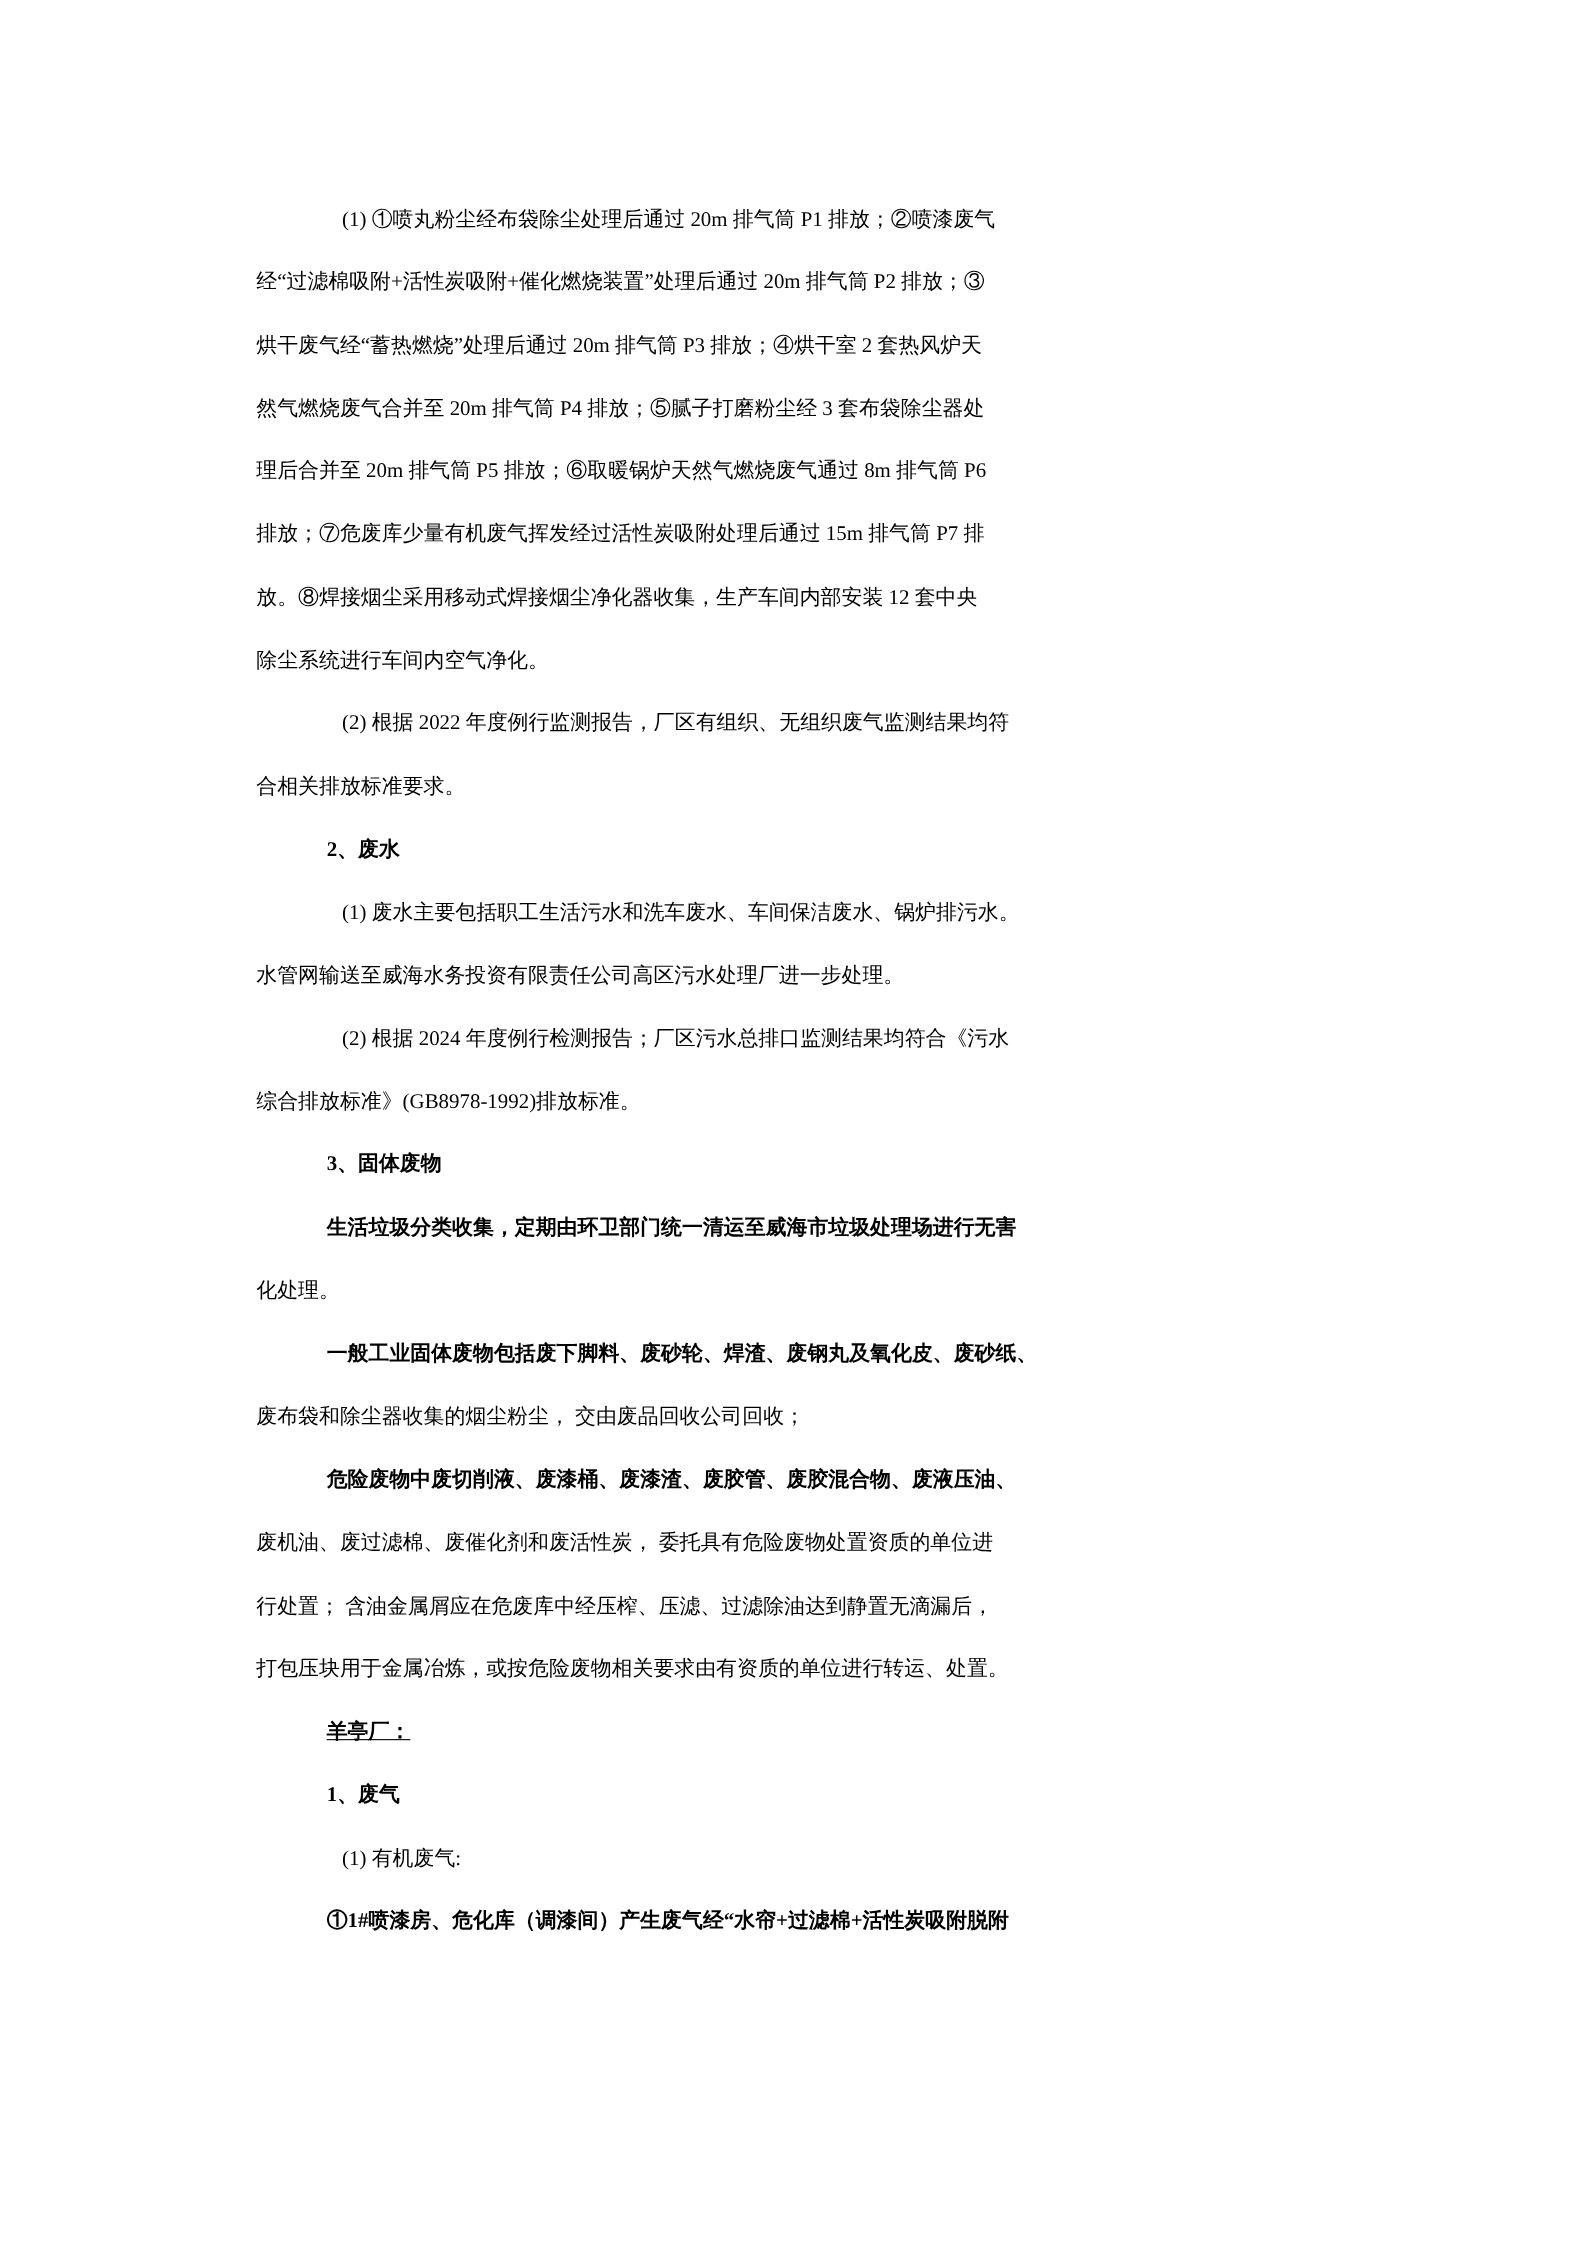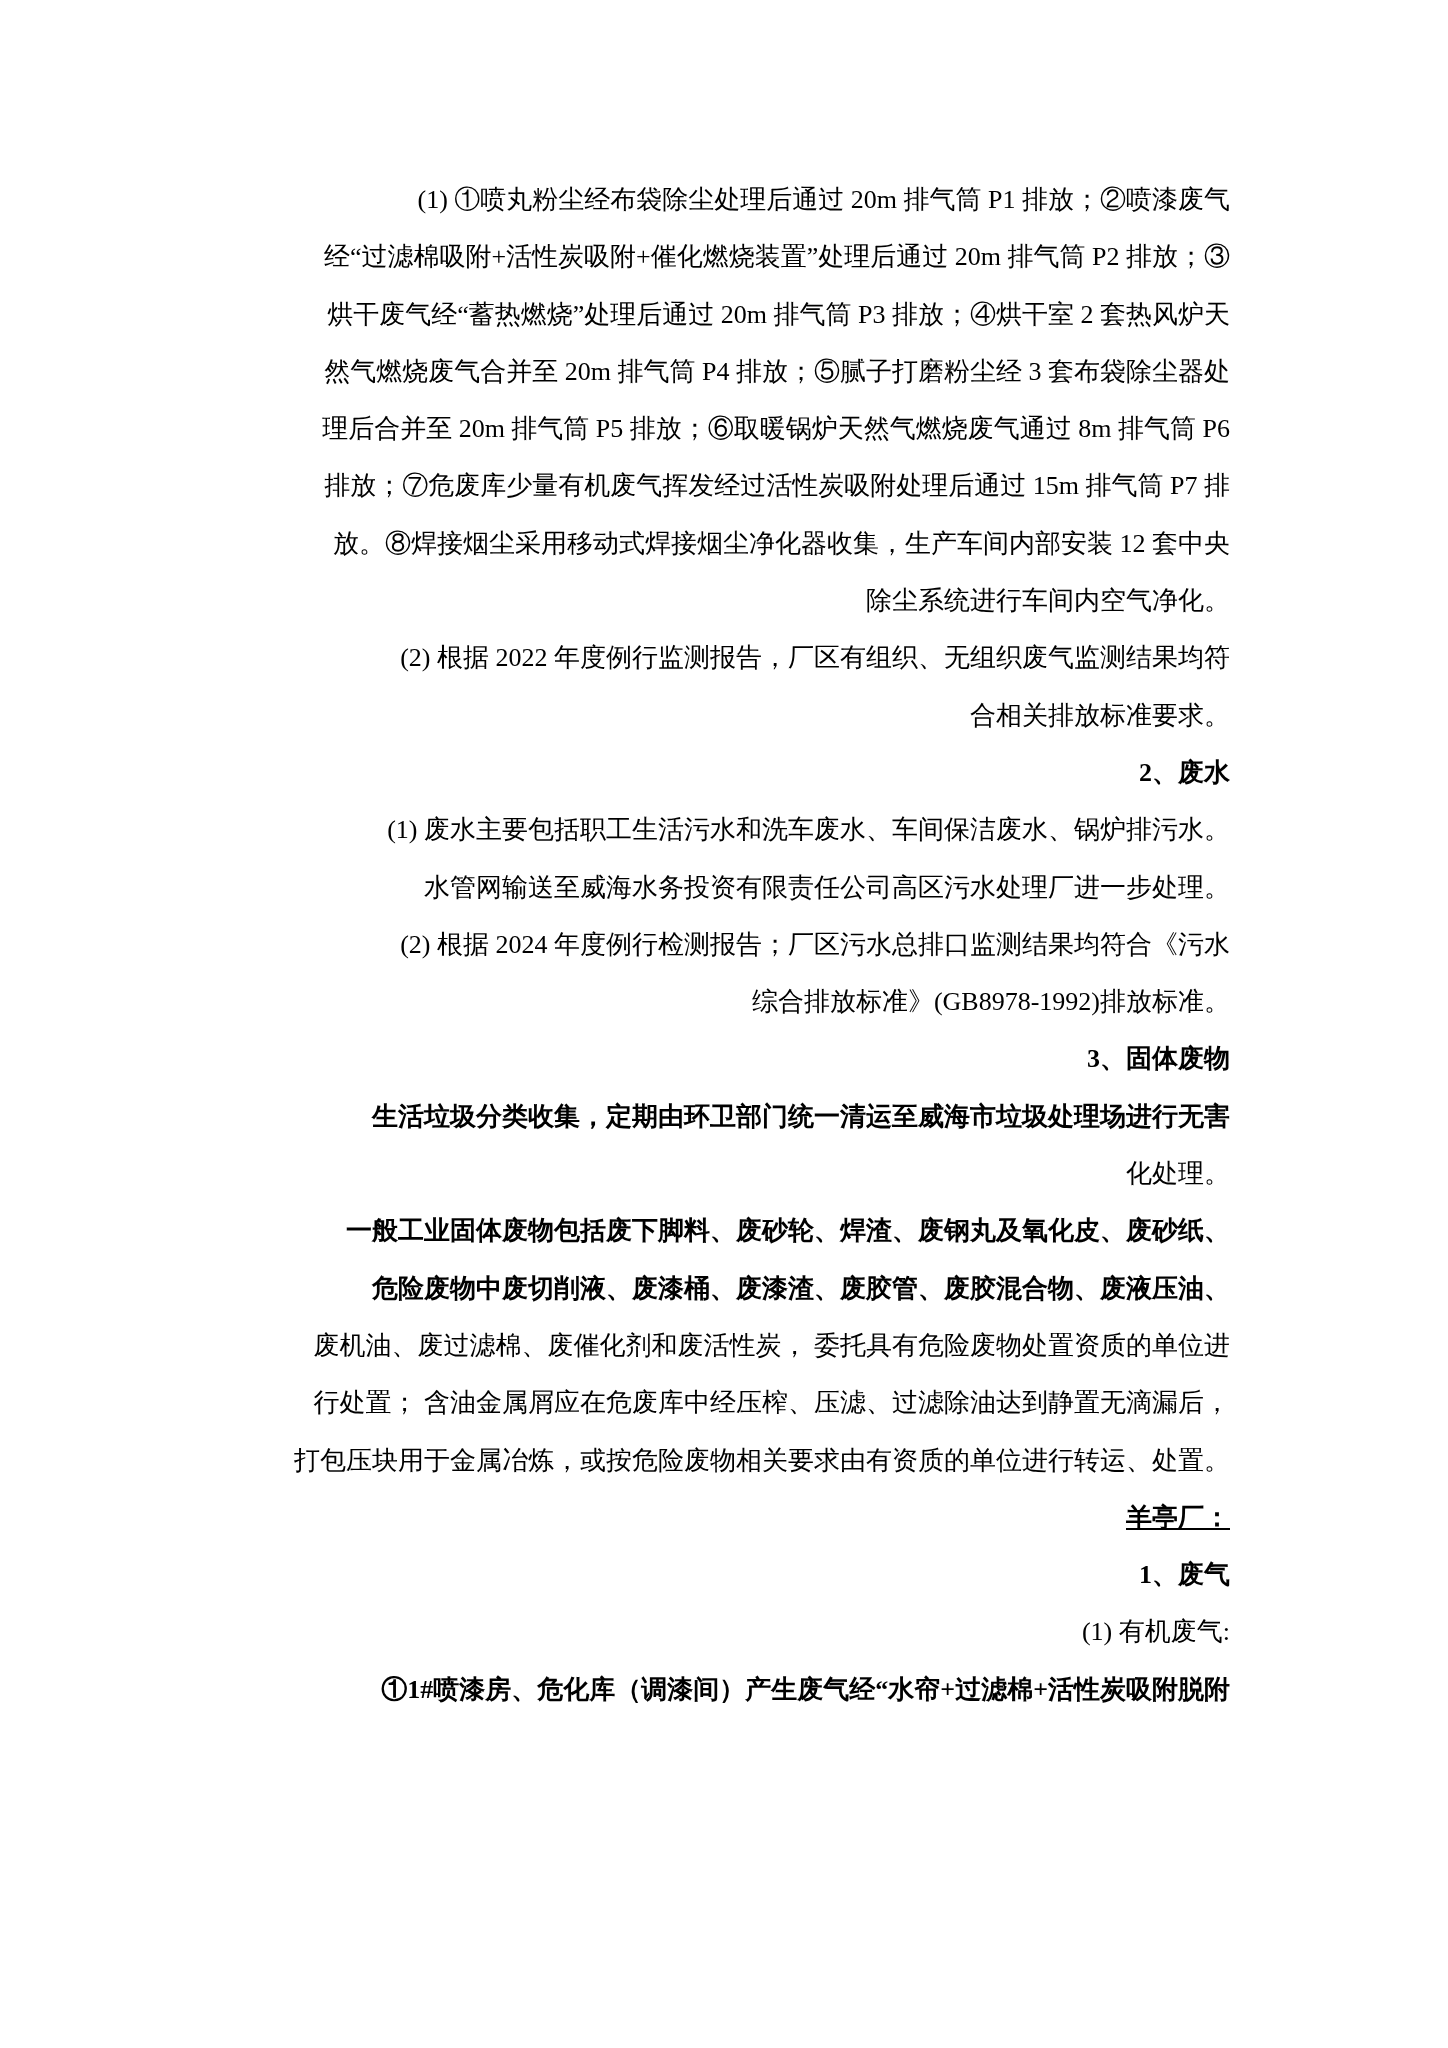--- a/index.html
+++ b/index.html
@@ -13,27 +13,26 @@
     overflow: hidden;
   }
   .page {
     position: relative;
     width: 1448px;
     height: 2048px;
     background: #ffffff;
   }
   .textblock {
     position: absolute;
-    left: 217px;
+    left: 233px;
     top: 171px;
     width: 1013px;
     font-family: "Liberation Serif", "DejaVu Serif", serif;
-    font-size: 26px;
+    font-size: 19px;
     color: #000000;
-    text-align: right;
   }
   .line {
     height: 57.3px;
     line-height: 57.3px;
     white-space: nowrap;
   }
   
   .ind1 { padding-left: 64px; font-weight: bold; }
   
   .ind2 { padding-left: 78px; }
@@ -56,20 +55,21 @@
     <div class="line">合相关排放标准要求。</div>
     <div class="line ind1">2、废水</div>
     <div class="line ind2">(1) 废水主要包括职工生活污水和洗车废水、车间保洁废水、锅炉排污水。</div>
     <div class="line">水管网输送至威海水务投资有限责任公司高区污水处理厂进一步处理。</div>
     <div class="line ind2">(2) 根据 2024 年度例行检测报告；厂区污水总排口监测结果均符合《污水</div>
     <div class="line">综合排放标准》(GB8978-1992)排放标准。</div>
     <div class="line ind1">3、固体废物</div>
     <div class="line ind1">生活垃圾分类收集，定期由环卫部门统一清运至威海市垃圾处理场进行无害</div>
     <div class="line">化处理。</div>
     <div class="line ind1">一般工业固体废物包括废下脚料、废砂轮、焊渣、废钢丸及氧化皮、废砂纸、</div>
+    <div class="line">废布袋和除尘器收集的烟尘粉尘， 交由废品回收公司回收；</div>
     <div class="line ind1">危险废物中废切削液、废漆桶、废漆渣、废胶管、废胶混合物、废液压油、</div>
     <div class="line">废机油、废过滤棉、废催化剂和废活性炭， 委托具有危险废物处置资质的单位进</div>
     <div class="line">行处置； 含油金属屑应在危废库中经压榨、压滤、过滤除油达到静置无滴漏后，</div>
     <div class="line">打包压块用于金属冶炼，或按危险废物相关要求由有资质的单位进行转运、处置。</div>
     <div class="line ind1 bold">羊亭厂：</div>
     <div class="line ind1">1、废气</div>
     <div class="line ind2">(1) 有机废气:</div>
     <div class="line ind1">①1#喷漆房、危化库（调漆间）产生废气经“水帘+过滤棉+活性炭吸附脱附</div>
   </div>
 </div>

